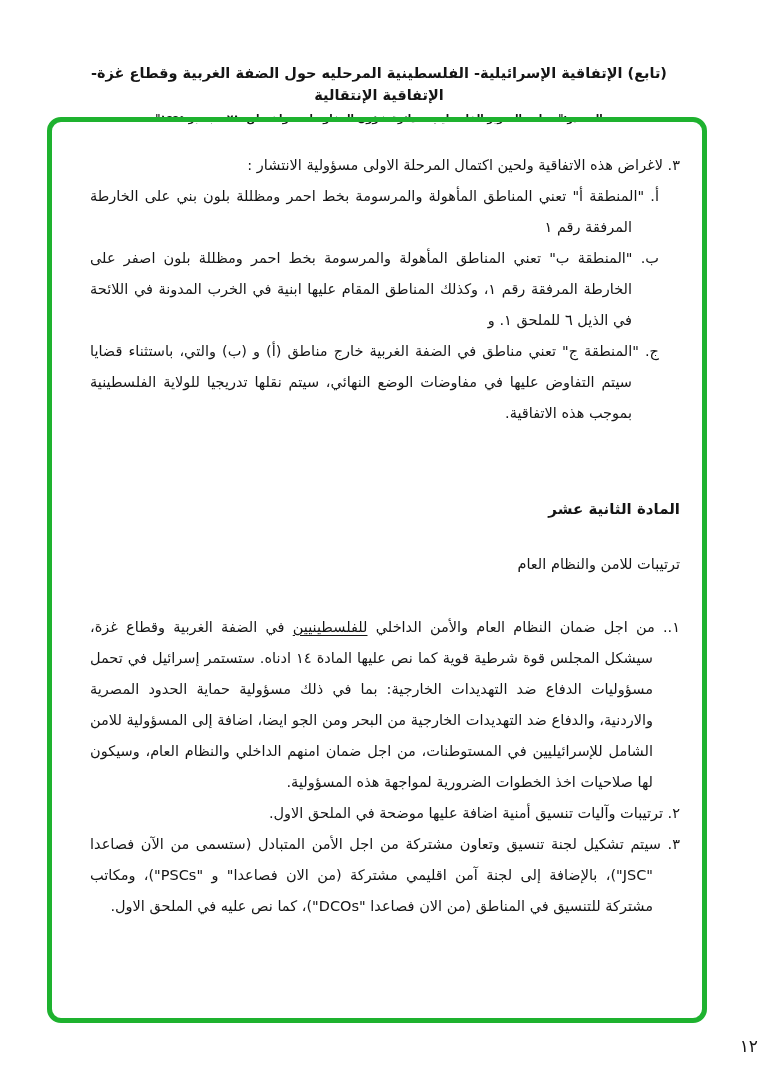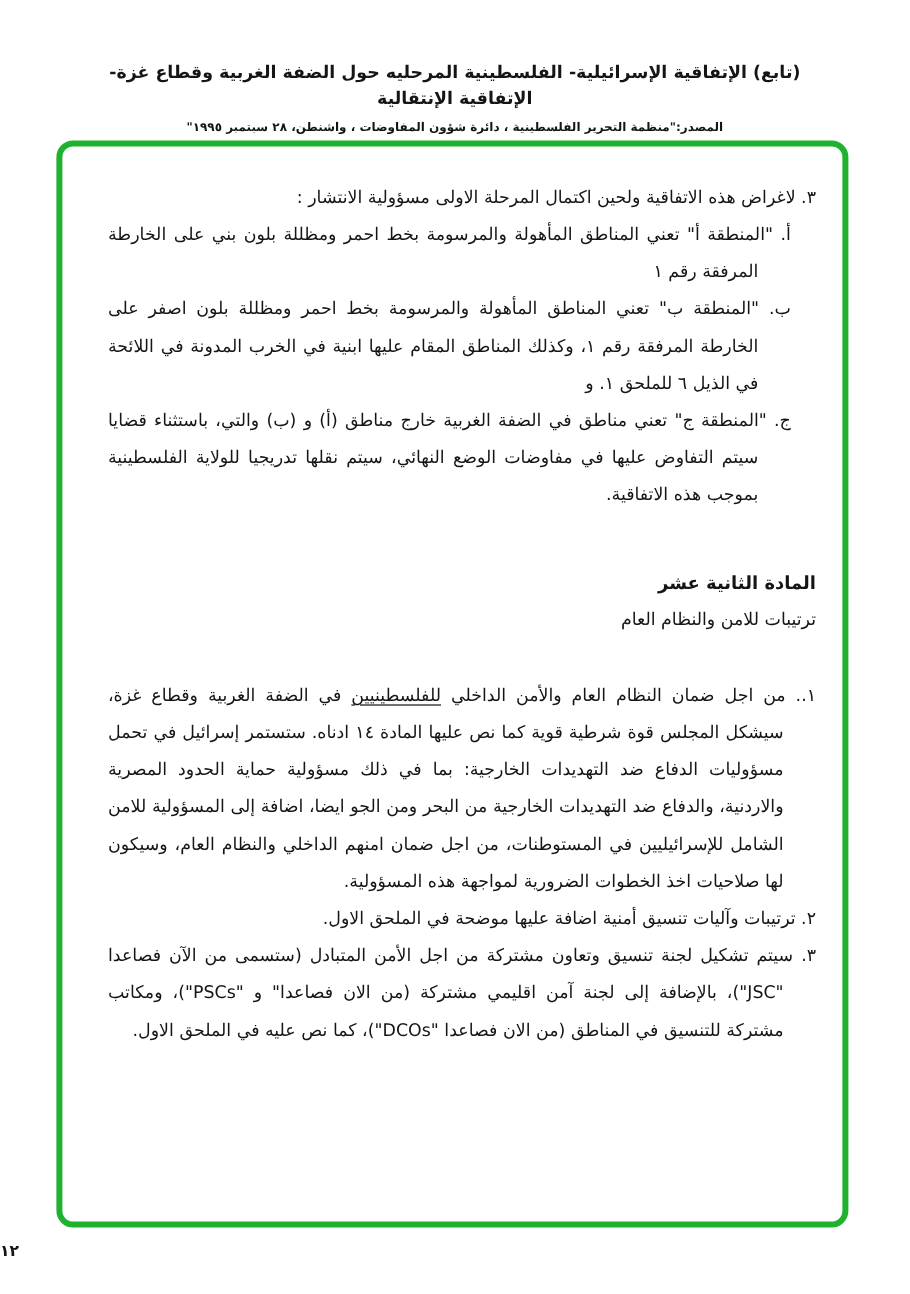--- a/index.html
+++ b/index.html
@@ -13,20 +13,21 @@
     overflow:hidden;
   }
   .header { padding-top:50px; }
   .h-title {
     direction:rtl;
     text-align:center;
     font-weight:bold;
     font-size:14.5px;
     line-height:22px;
     padding:0 70px;
+    margin-top:12px;
   }
   .h-source {
     direction:rtl;
     text-align:center;
     font-weight:bold;
     font-size:10px;
     margin-top:7px;
     letter-spacing:0.2px;
   }
   .frame {
@@ -38,31 +39,31 @@
     padding:28px 22px 0 38px;
     direction:rtl;
     text-align:justify;
     font-size:14.5px;
     line-height:31px;
   }
   .hang { padding-right:27px; text-indent:-27px; }
   .items { margin-right:21px; }
   .item { padding-right:27px; text-indent:-27px; }
   .marker { white-space:nowrap; }
-  .article-head { margin-top:42px; font-weight:bold; font-size:15px; text-align:right; }
-  .article-sub { font-size:14.5px; text-align:right; margin-bottom:32px; }
+  .article-head { margin-top:65px; font-weight:bold; font-size:15px; text-align:right; }
+  .article-sub { font-size:14.5px; text-align:right; margin-bottom:32px;margin-top:24px; }
   .u { text-decoration:underline; text-underline-offset:3px; }
   .page-num {
     position:absolute;
     top:1036px; left:0;
     width:100%;
-    text-align:left;
+    text-align:right;
     direction:rtl;
-    font-weight:bold;
-    font-size:13px;
+    font-weight:normal;
+    font-size:17px;
     letter-spacing:6px;
   }
 </style>
 </head>
 <body>
 
 <div class="header">
   <div class="h-title">(تابع) الإتفاقية الإسرائيلية- الفلسطينية المرحليه حول الضفة الغربية وقطاع غزة- الإتفاقية الإنتقالية</div>
   <div class="h-source">المصدر:"منظمة التحرير الفلسطينية ، دائرة شؤون المفاوضات ، واشنطن، ٢٨ سبتمبر ١٩٩٥"</div>
 </div>

